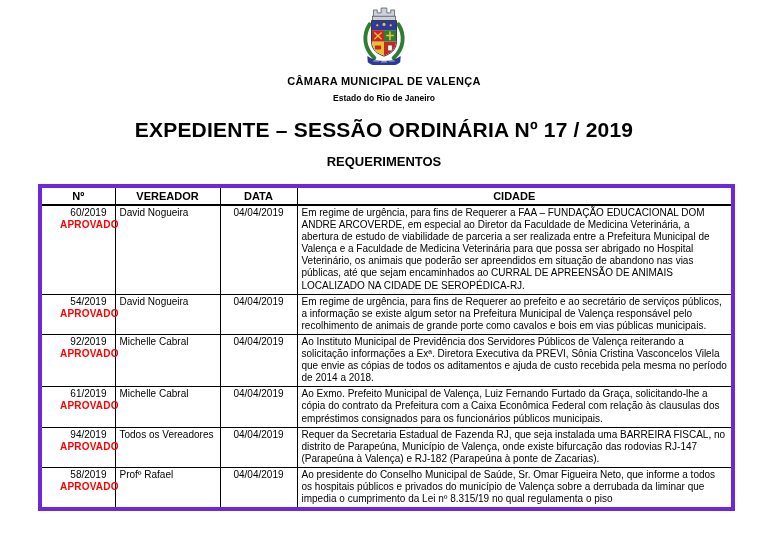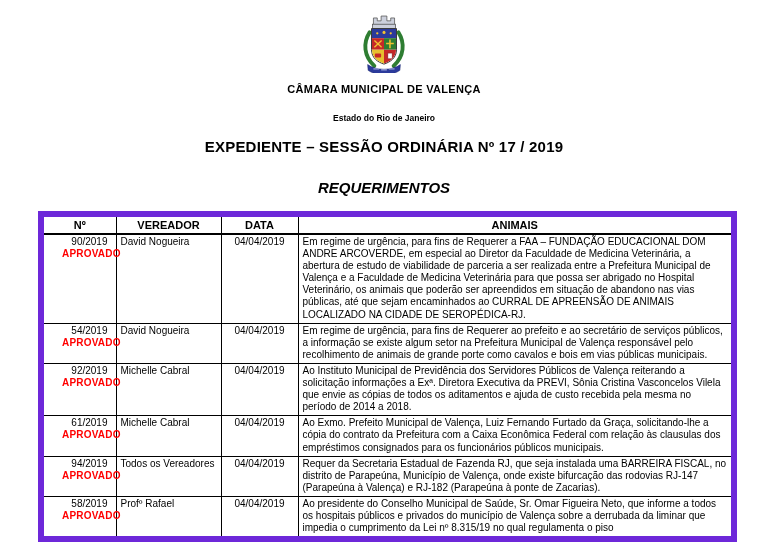--- a/index.html
+++ b/index.html
@@ -3,34 +3,34 @@
 <meta charset="utf-8">
 <style>
   * { box-sizing: border-box; margin: 0; padding: 0; }
   html, body { background: #ffffff; }
   body {
     width: 768px; height: 543px;
     font-family: "Liberation Sans", sans-serif;
     color: #000;
     overflow: hidden;
   }
-  .page { padding-top: 11px; }
+  .page { padding-top: 3px; }
   .doc-header { text-align: center; }
   .crest { display: inline-block; }
   .org-name { font-size: 11px; font-weight: bold; letter-spacing: 0.3px; margin-top: 6px; }
-  .org-sub  { font-size: 8.5px; font-weight: bold; margin-top: 18px; }
-  .doc-title { text-align: center; font-size: 15px; font-weight: bold; letter-spacing: 0.2px; margin-top: 15px; }
-  .section-title { text-align: center; font-size: 15px; font-weight: bold; margin-top: 24px; font-style: italic; }
+  .org-sub  { font-size: 8.5px; font-weight: bold; margin-top: 6px; }
+  .doc-title { text-align: center; font-size: 21px; font-weight: bold; letter-spacing: 0.2px; margin-top: 15px; }
+  .section-title { text-align: center; font-size: 13px; font-weight: bold; margin-top: 12px; }
 
   table.req-table {
     border-collapse: collapse;
     table-layout: fixed;
     width: 693px;
     margin: 15px 0 0 38px;
-    border: 6px solid #6d28d9;
+    border: 4px solid #6d28d9;
   }
   .req-table th {
     border: 1px solid #000;
     border-bottom: 2px solid #000;
     font-size: 11px;
     font-weight: bold;
     padding: 2px 2px;
     text-align: center;
   }
   .req-table td {
@@ -107,27 +107,27 @@
       <col class="col-num">
         <col class="col-ver">
         <col class="col-dat">
         <col class="col-ass">
     </colgroup>
     <thead>
       <tr>
         <th>Nº</th>
         <th>VEREADOR</th>
         <th>DATA</th>
-        <th>ANIMAIS</th>
+        <th>CIDADE</th>
       </tr>
     </thead>
     <tbody>
       <tr>
         <td class="cell-num">
-          <div class="req-number">90/2019</div>
+          <div class="req-number">60/2019</div>
           <div class="status-approved">APROVADO</div>
         </td>
         <td>David Nogueira</td>
         <td class="cell-date">04/04/2019</td>
         <td class="cell-assunto">Em regime de urgência, para fins de Requerer a FAA – FUNDAÇÃO EDUCACIONAL DOM ANDRE ARCOVERDE, em especial ao Diretor da Faculdade de Medicina Veterinária, a abertura de estudo de viabilidade de parceria a ser realizada entre a Prefeitura Municipal de Valença e a Faculdade de Medicina Veterinária para que possa ser abrigado no Hospital Veterinário, os animais que poderão ser apreendidos em situação de abandono nas vias públicas, até que sejam encaminhados ao CURRAL DE APREENSÃO DE ANIMAIS LOCALIZADO NA CIDADE DE SEROPÉDICA-RJ.</td>
       </tr>
       <tr>
         <td class="cell-num">
           <div class="req-number">54/2019</div>
           <div class="status-approved">APROVADO</div>

